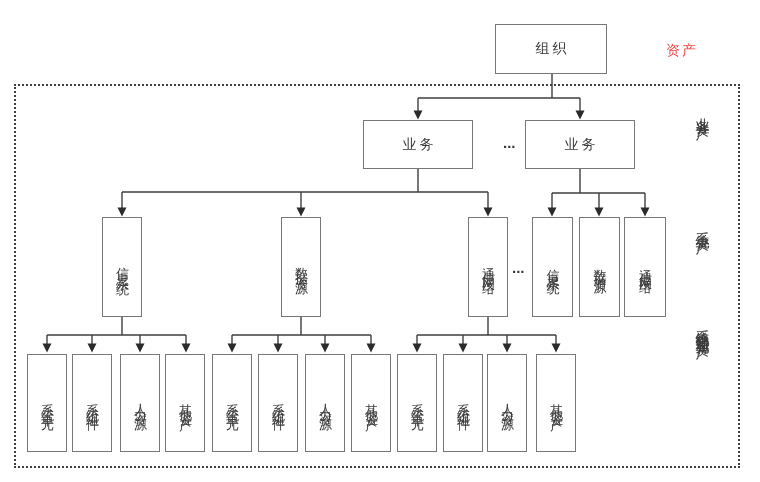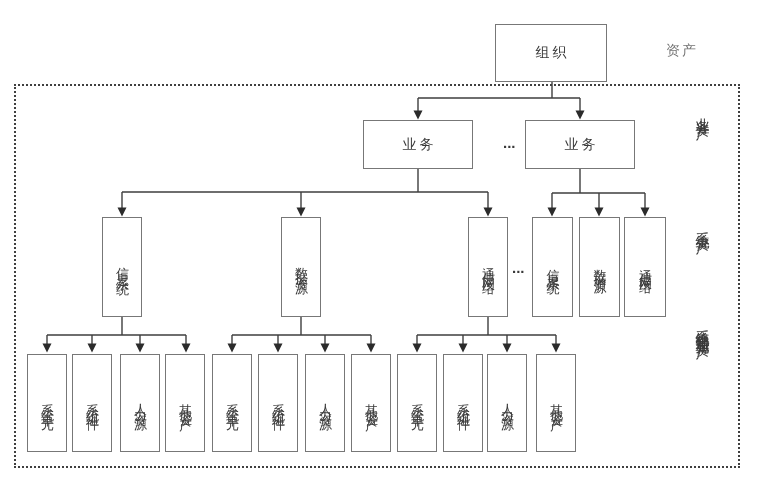--- a/index.html
+++ b/index.html
@@ -60,21 +60,21 @@
     writing-mode: vertical-rl;
     text-orientation: upright;
     font-size: 14px;
     color: #3a3a3a;
     z-index: 2;
   }
   .asset-label {
     position: absolute;
     font-size: 14px;
     letter-spacing: 2px;
-    color: #737373;
+    color: #ef4444;
     z-index: 2;
     text-align: center;
   }
   .ellipsis {
     position: absolute;
     font-size: 15px;
     font-weight: bold;
     color: #3a3a3a;
     z-index: 2;
     line-height: 1;
@@ -119,21 +119,21 @@
       <polygon points="273.5,343.5 282.5,343.5 278,352.5"></polygon>
       <polygon points="320.5,343.5 329.5,343.5 325,352.5"></polygon>
       <polygon points="366.5,343.5 375.5,343.5 371,352.5"></polygon>
       <polygon points="412.5,343.5 421.5,343.5 417,352.5"></polygon>
       <polygon points="458.5,343.5 467.5,343.5 463,352.5"></polygon>
       <polygon points="502.5,343.5 511.5,343.5 507,352.5"></polygon>
       <polygon points="551.5,343.5 560.5,343.5 556,352.5"></polygon>
     </g>
   </svg>
 
-  <div class="box h-box" style="left:495px; top:24px; width:112px; height:58px;">组织</div>
+  <div class="box h-box" style="left:495px; top:24px; width:112px; height:50px;">组织</div>
 
   <div class="asset-label" style="left:666px; top:42px;">资产</div>
 
   <div class="box h-box" style="left:363px; top:120px; width:110px; height:49px;">业务</div>
   <div class="ellipsis" style="left:503px; top:135px;">...</div>
   <div class="box h-box" style="left:525px; top:120px; width:110px; height:49px;">业务</div>
   <div class="side-label" style="left:694px; top:106px; letter-spacing:3px;">业务资产</div>
 
   <div class="box v-box" style="left:102px; top:217px; width:40px; height:100px;">信息系统</div>
   <div class="box v-box" style="left:281px; top:217px; width:40px; height:100px;">数据资源</div>

